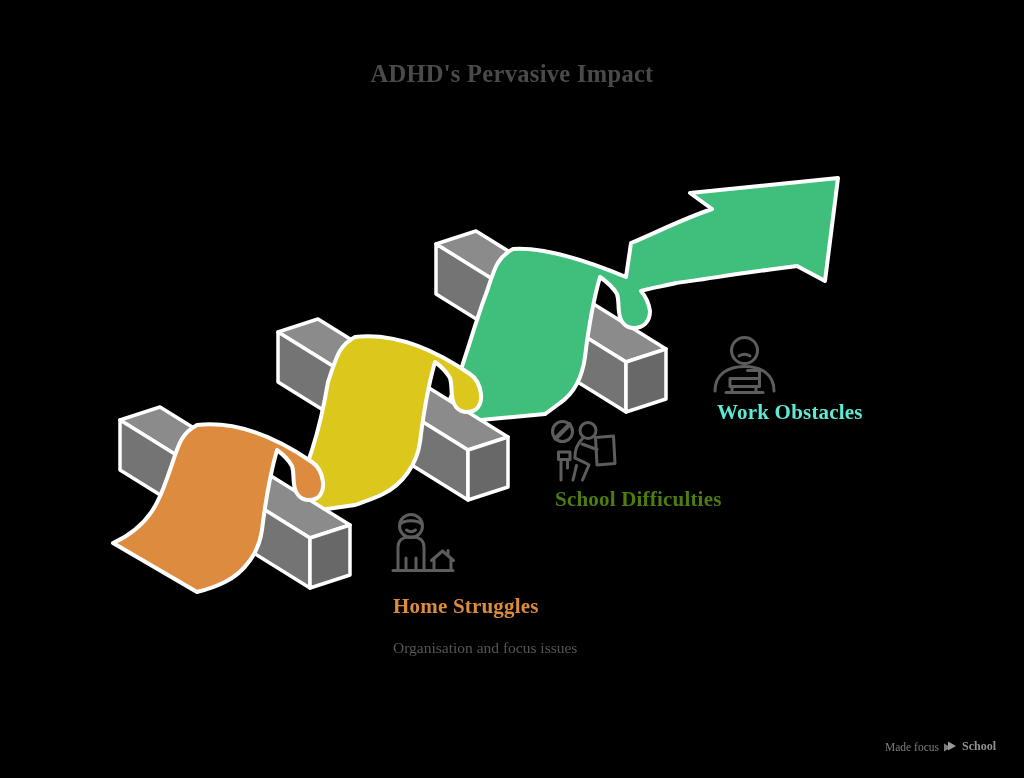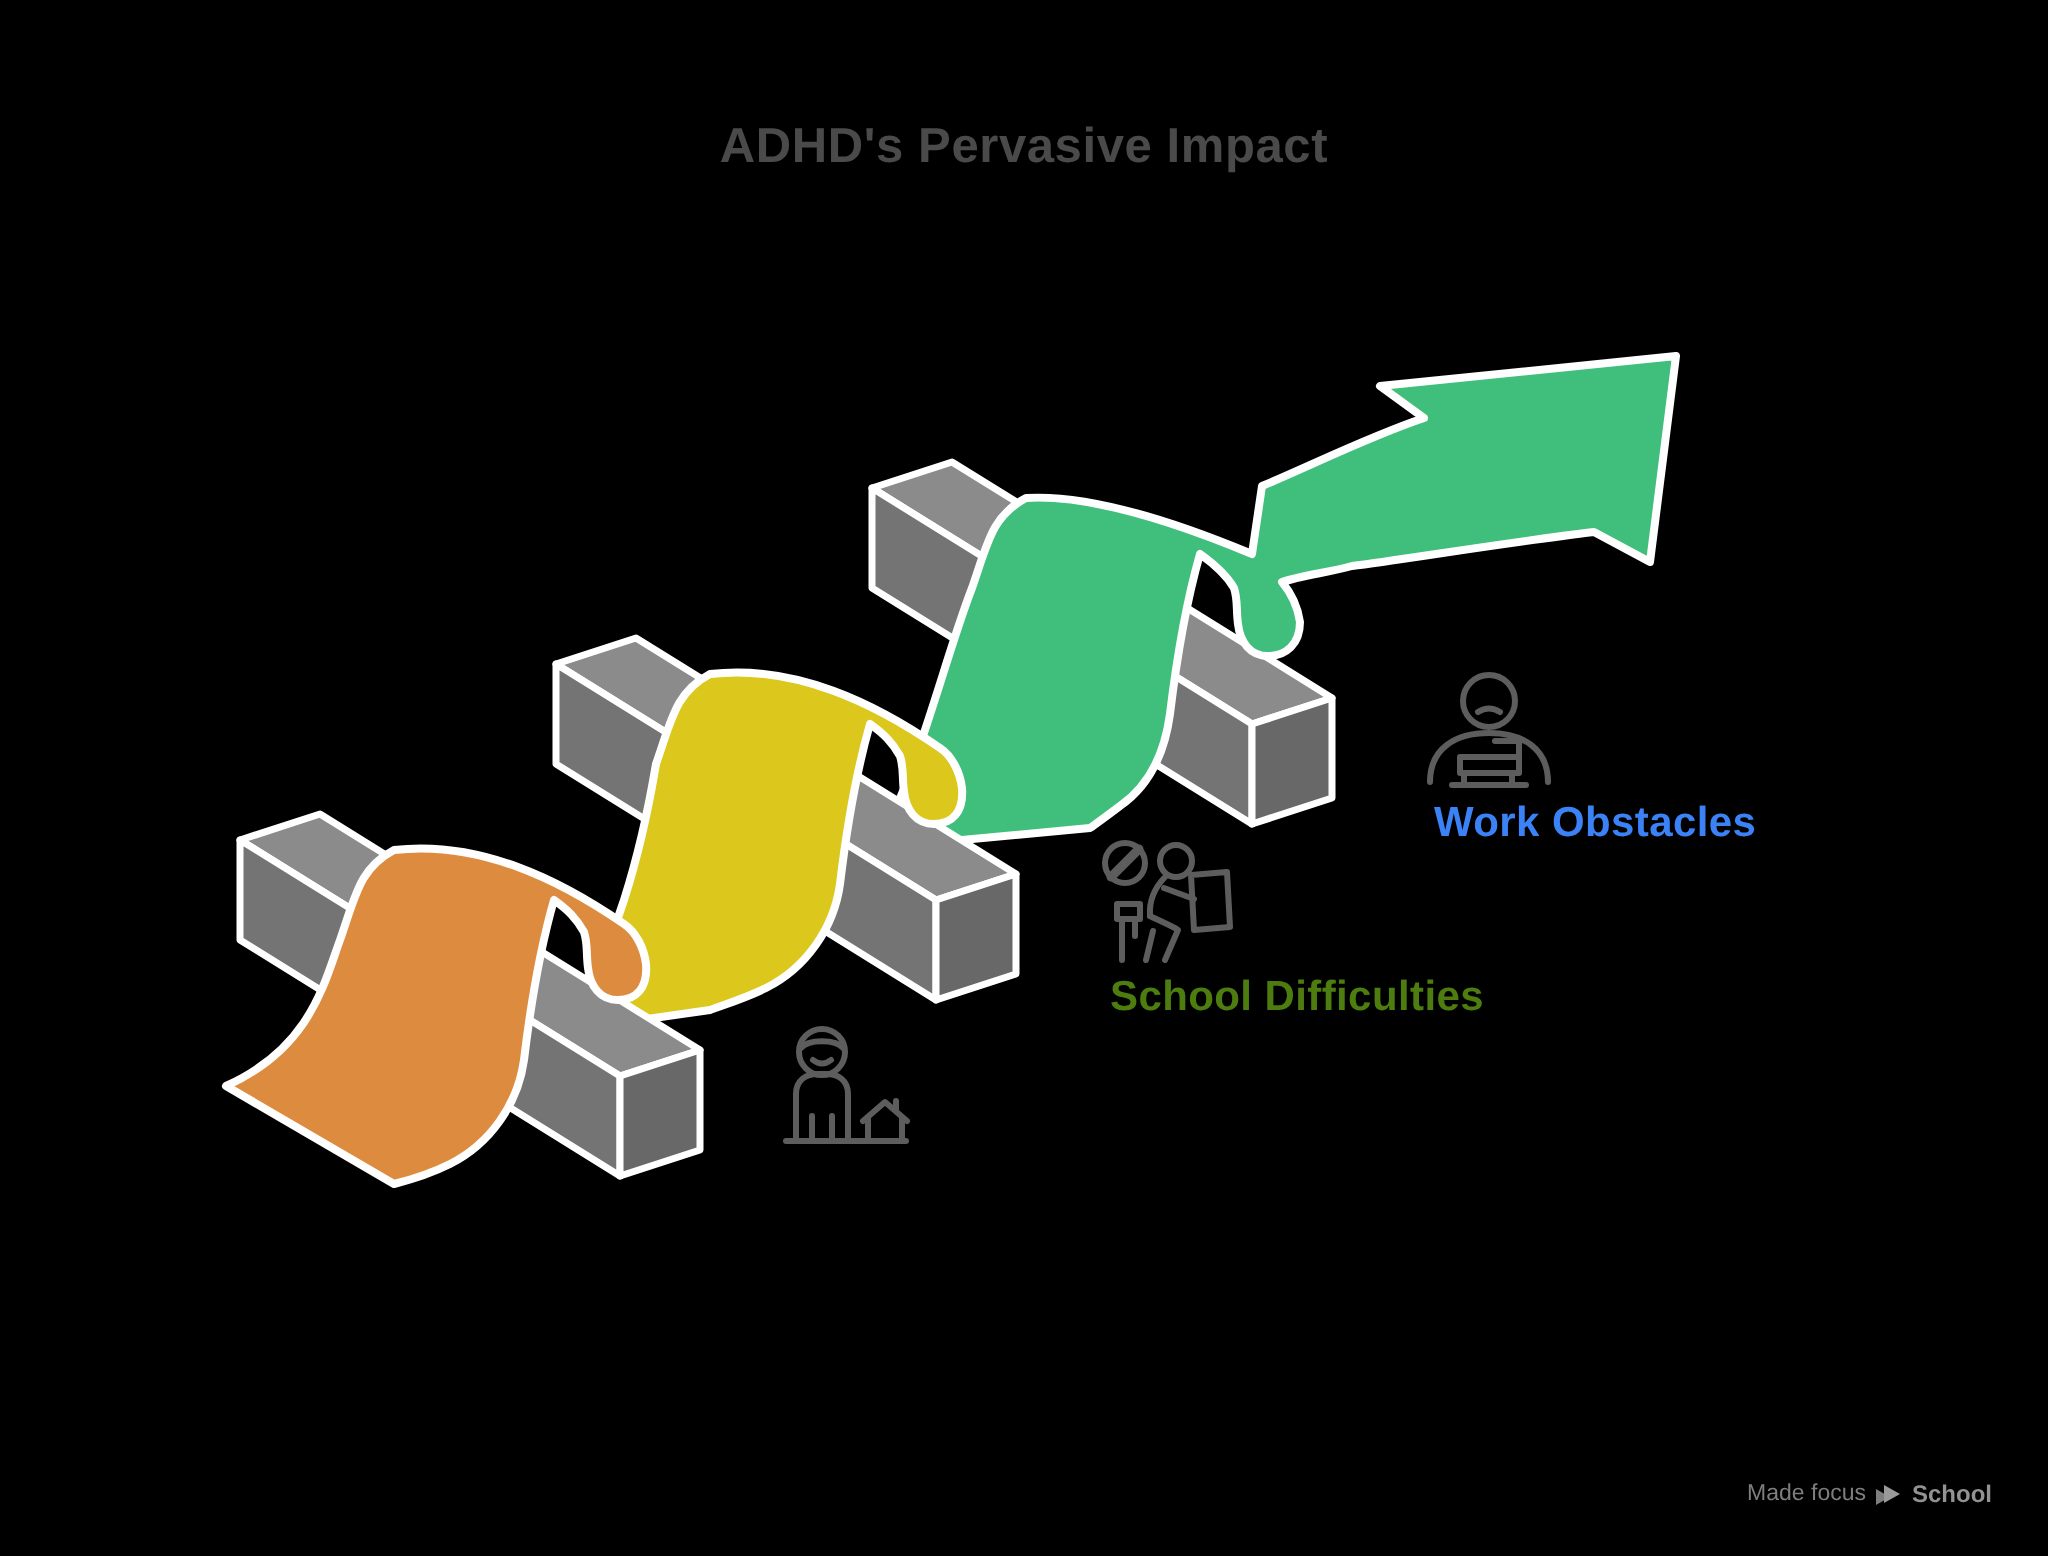--- a/index.html
+++ b/index.html
@@ -1,30 +1,30 @@
 <!DOCTYPE html>
 <html><head>
 <meta charset="utf-8">
 <style>
   html,body{margin:0;padding:0;background:#000;}
   .stage{
     position:relative;width:1024px;height:778px;background:#000;overflow:hidden;
-    font-family:Liberation Sans, sans-serif;
+    font-family:Liberation Serif, serif;
   }
   .page-title{
     position:absolute;left:0;top:60px;width:1024px;text-align:center;
     font-size:24.5px;font-weight:bold;color:#4a4a4a;letter-spacing:.3px;
   }
   .diagram-svg{position:absolute;left:0;top:0;}
   .callout{position:absolute;}
   .callout .label{font-size:21px;font-weight:bold;letter-spacing:.2px;}
   .callout .desc{font-size:15.5px;color:#565656;line-height:1.45;margin-top:18px;}
   .c-home .label{color:#DD8B3E;}
   .c-school .label{color:#4d7c0f;}
-  .c-work .label{color:#3b82f6;}
+  .c-work .label{color:#5eead4;}
   .cb-home{left:393px;top:594px;width:250px;}
   .cb-school{left:555px;top:487px;width:232px;}
   .cb-work{left:717px;top:400px;width:280px;}
   .icon-box{position:absolute;}
   .ib-home{left:390px;top:512px;}
   .ib-school{left:549px;top:418px;}
   .ib-work{left:708px;top:334px;}
   .watermark{
     position:absolute;right:28px;bottom:24px;display:flex;align-items:center;gap:5px;
     color:#7e7e7e;font-size:11.5px;
@@ -112,20 +112,24 @@
       <path d="M10.5,12 C14,7.5 28,7.5 31.5,12"></path>
       <path d="M16.5,18 Q21,21.5 25.5,18"></path>
       <path d="M8,58 L8,35 C8,28 13,25 19,25 L23,25 C29,25 34,28 34,35 L34,58"></path>
       <path d="M16,58 L16,46 M26,58 L26,46"></path>
       <path d="M41.5,48.5 L52.5,39 L63.5,48.5"></path>
       <path d="M58,42.5 L58,38.5"></path>
       <path d="M44,47.5 L44,58 M61,47.5 L61,58"></path>
       <path d="M3,58.5 L63,58.5"></path>
     </svg>
   </div>
+  <div class="callout c-home cb-home">
+    <div class="label">Home Struggles</div>
+    <div class="desc">Organisation and focus issues</div>
+  </div>
 
   <div class="icon-box ib-school">
     <svg width="75" height="68" viewBox="0 0 75 68" fill="none" stroke="#5d5d5d" stroke-width="3" stroke-linecap="round" stroke-linejoin="round">
       <circle cx="13.5" cy="13.5" r="10"></circle>
       <path d="M6.5,20.5 L20.5,6.5" stroke-width="4.5"></path>
       <circle cx="39" cy="12.5" r="8"></circle>
       <path d="M46.5,19.5 L64.5,18 L66,45.5 L48,47 Z"></path>
       <path d="M34,20 C28,26 25.5,33 26,40"></path>
       <path d="M33,26 L48,31.5"></path>
       <path d="M9.5,34 L21,34 L21,41.5 L9.5,41.5 Z"></path>

